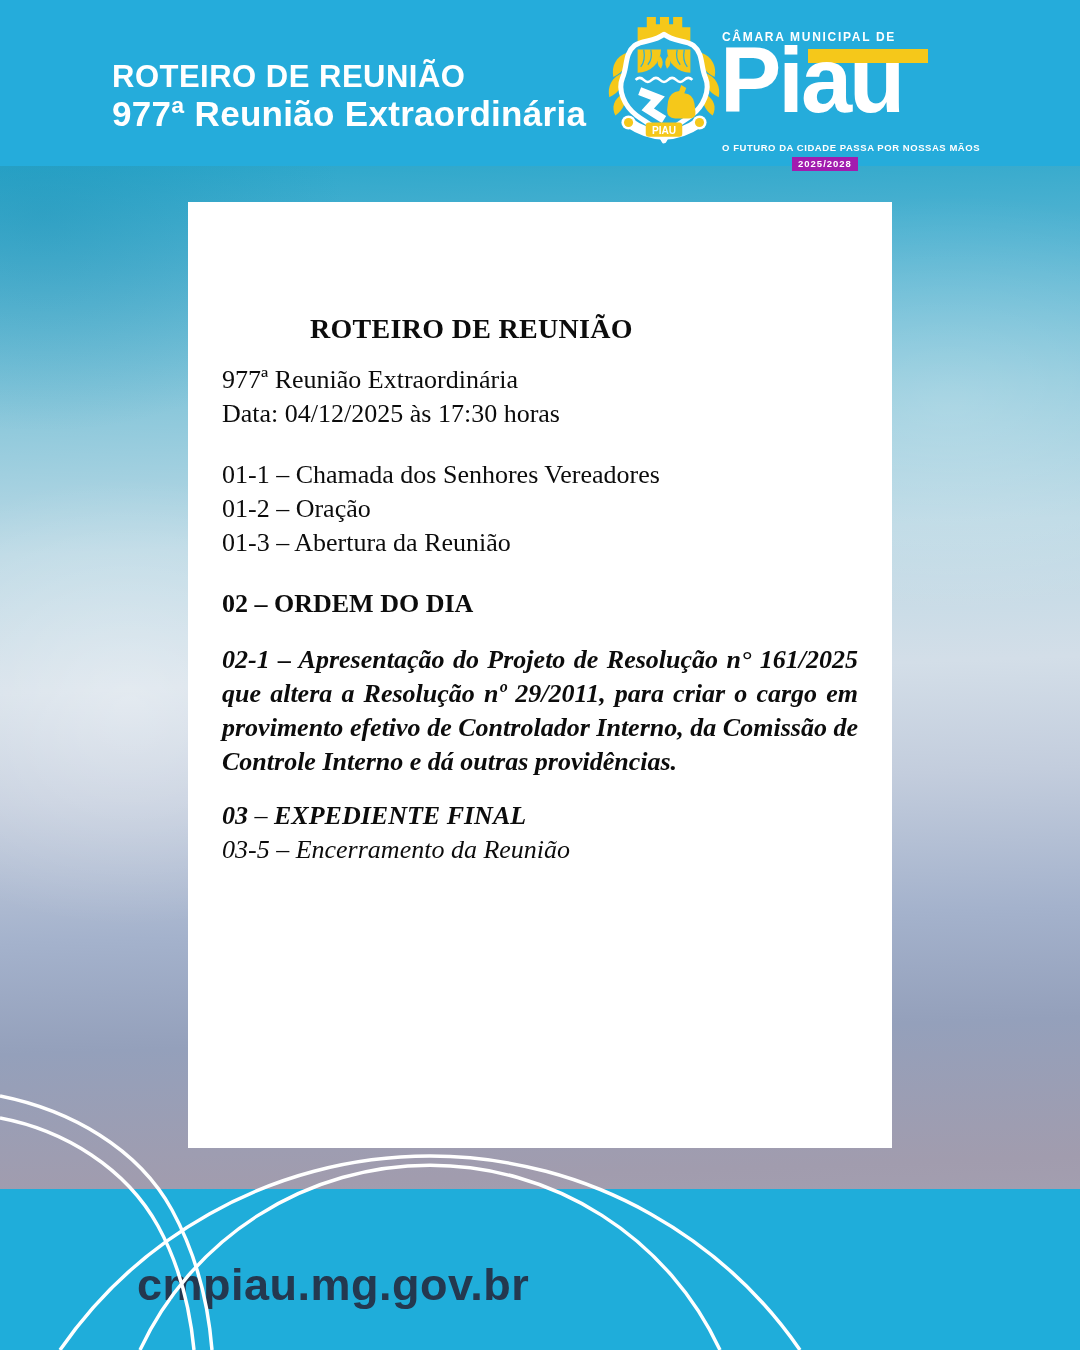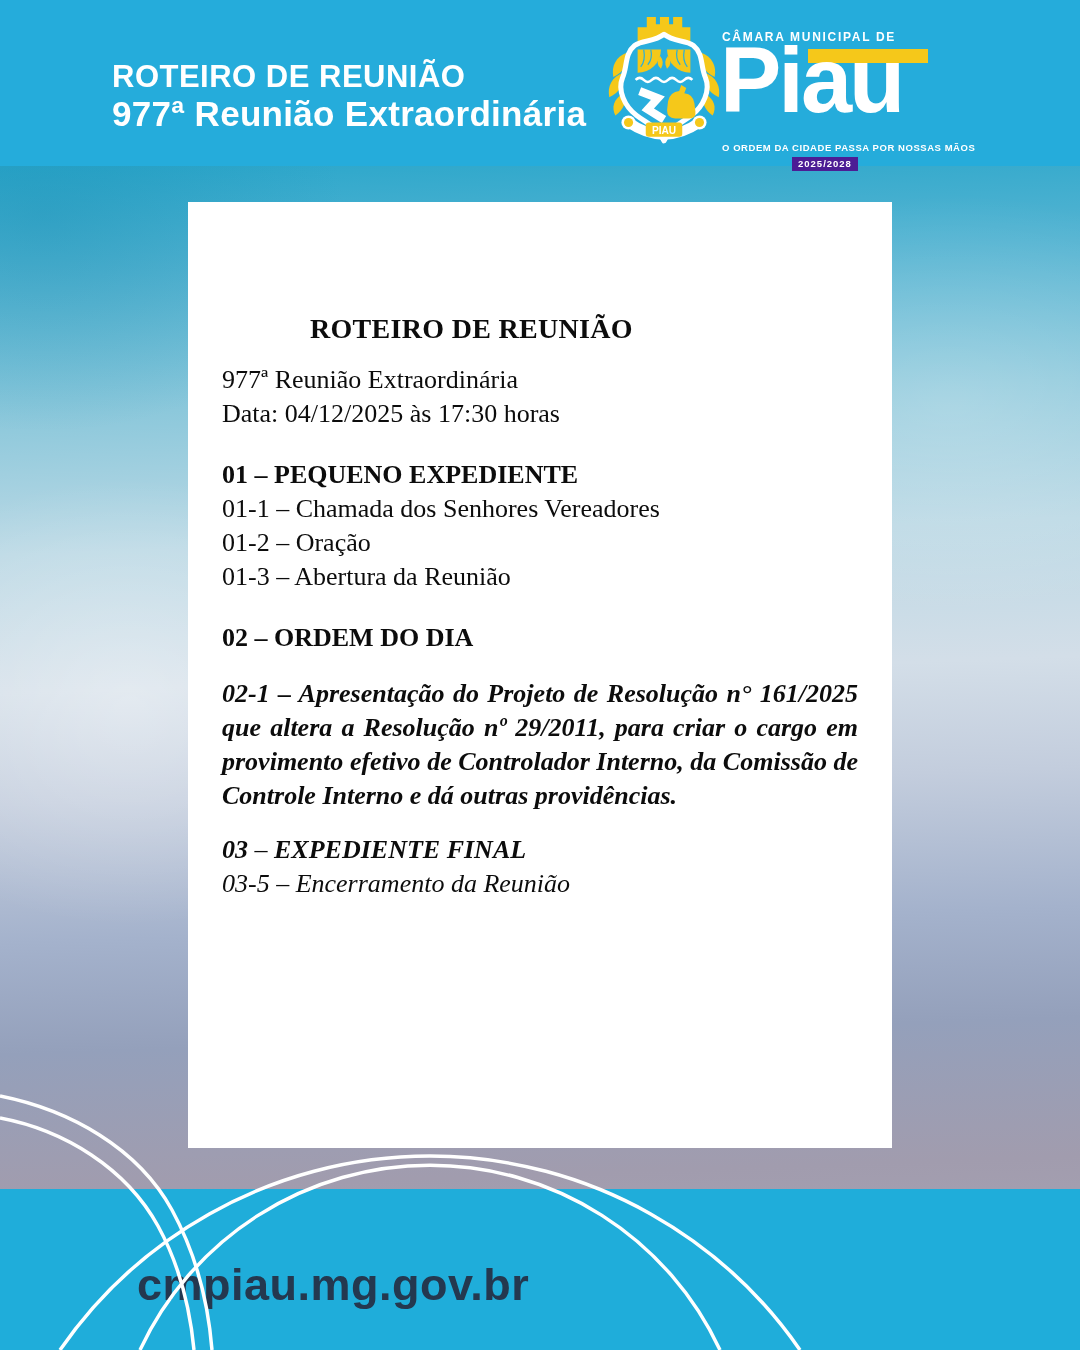--- a/index.html
+++ b/index.html
@@ -33,21 +33,21 @@
   
   .crest { position:absolute; left:597px; top:8px; width:134px; height:150px; }
   .brand-text { position:absolute; left:722px; top:30px; width:300px; color:#fff; }
   .brand-small { font-size:12px; font-weight:bold; letter-spacing:1.7px; white-space:nowrap; }
   .wordmark-row { position:relative; height:86px; margin-top:4px; }
   .ybar { position:absolute; left:86px; top:1px; width:120px; height:14px; background:#f5c81a; }
   .wordmark { position:absolute; left:-2px; top:-18px; font-size:92px; font-weight:bold;
               letter-spacing:-3px; line-height:100px; }
   .brand-tagline { font-size:9.5px; font-weight:bold; letter-spacing:.55px;
                    white-space:nowrap; margin-top:8px; }
-  .brand-badge { display:inline-block; margin-left:70px; margin-top:4px; background:#4c1d95;
+  .brand-badge { display:inline-block; margin-left:70px; margin-top:4px; background:#a21caf;
                  color:#ffffff; font-size:9.5px; font-weight:bold; letter-spacing:1px;
                  padding:1px 6px 2px; }
 
   
   .document-card {
     position:absolute; left:188px; top:202px; width:704px; height:946px;
     background:#ffffff; z-index:2; box-sizing:border-box;
     padding:110px 34px 0 34px;
     font-family:"Liberation Serif", serif; color:#0c0c0c;
     font-size:26px; line-height:34px;
@@ -118,35 +118,34 @@
         <text x="66" y="124" font-size="10" font-weight="bold" fill="#ffffff" text-anchor="middle">PIAU</text>
       </g>
     </svg>
 
     <div class="brand-text">
       <div class="brand-small">CÂMARA MUNICIPAL DE</div>
       <div class="wordmark-row">
         <span class="ybar"></span>
         <span class="wordmark">Piau</span>
       </div>
-      <div class="brand-tagline">O ORDEM DA CIDADE PASSA POR NOSSAS MÃOS</div>
+      <div class="brand-tagline">O FUTURO DA CIDADE PASSA POR NOSSAS MÃOS</div>
       <div class="brand-badge">2025/2028</div>
     </div>
   </header>
 
   <main class="document-card">
     <h1 class="doc-title">ROTEIRO DE REUNIÃO</h1>
 
     <div class="doc-block-intro">
       <p class="doc-line">977ª Reunião Extraordinária</p>
       <p class="doc-line">Data: 04/12/2025 às 17:30 horas</p>
     </div>
 
     <div class="mt-sec">
-      <p class="doc-line doc-h">01 – PEQUENO EXPEDIENTE</p>
       <p class="doc-line">01-1 – Chamada dos Senhores Vereadores</p>
       <p class="doc-line">01-2 – Oração</p>
       <p class="doc-line">01-3 – Abertura da Reunião</p>
     </div>
 
     <div class="mt-sec mt-small">
       <p class="doc-line doc-h mt-sec">02 – ORDEM DO DIA</p>
       <p class="doc-par">02-1 – Apresentação do Projeto de Resolução n° 161/2025 que altera a Resolução nº 29/2011, para criar o cargo em provimento efetivo de Controlador Interno, da Comissão de Controle Interno e dá outras providências.</p>
     </div>
 

